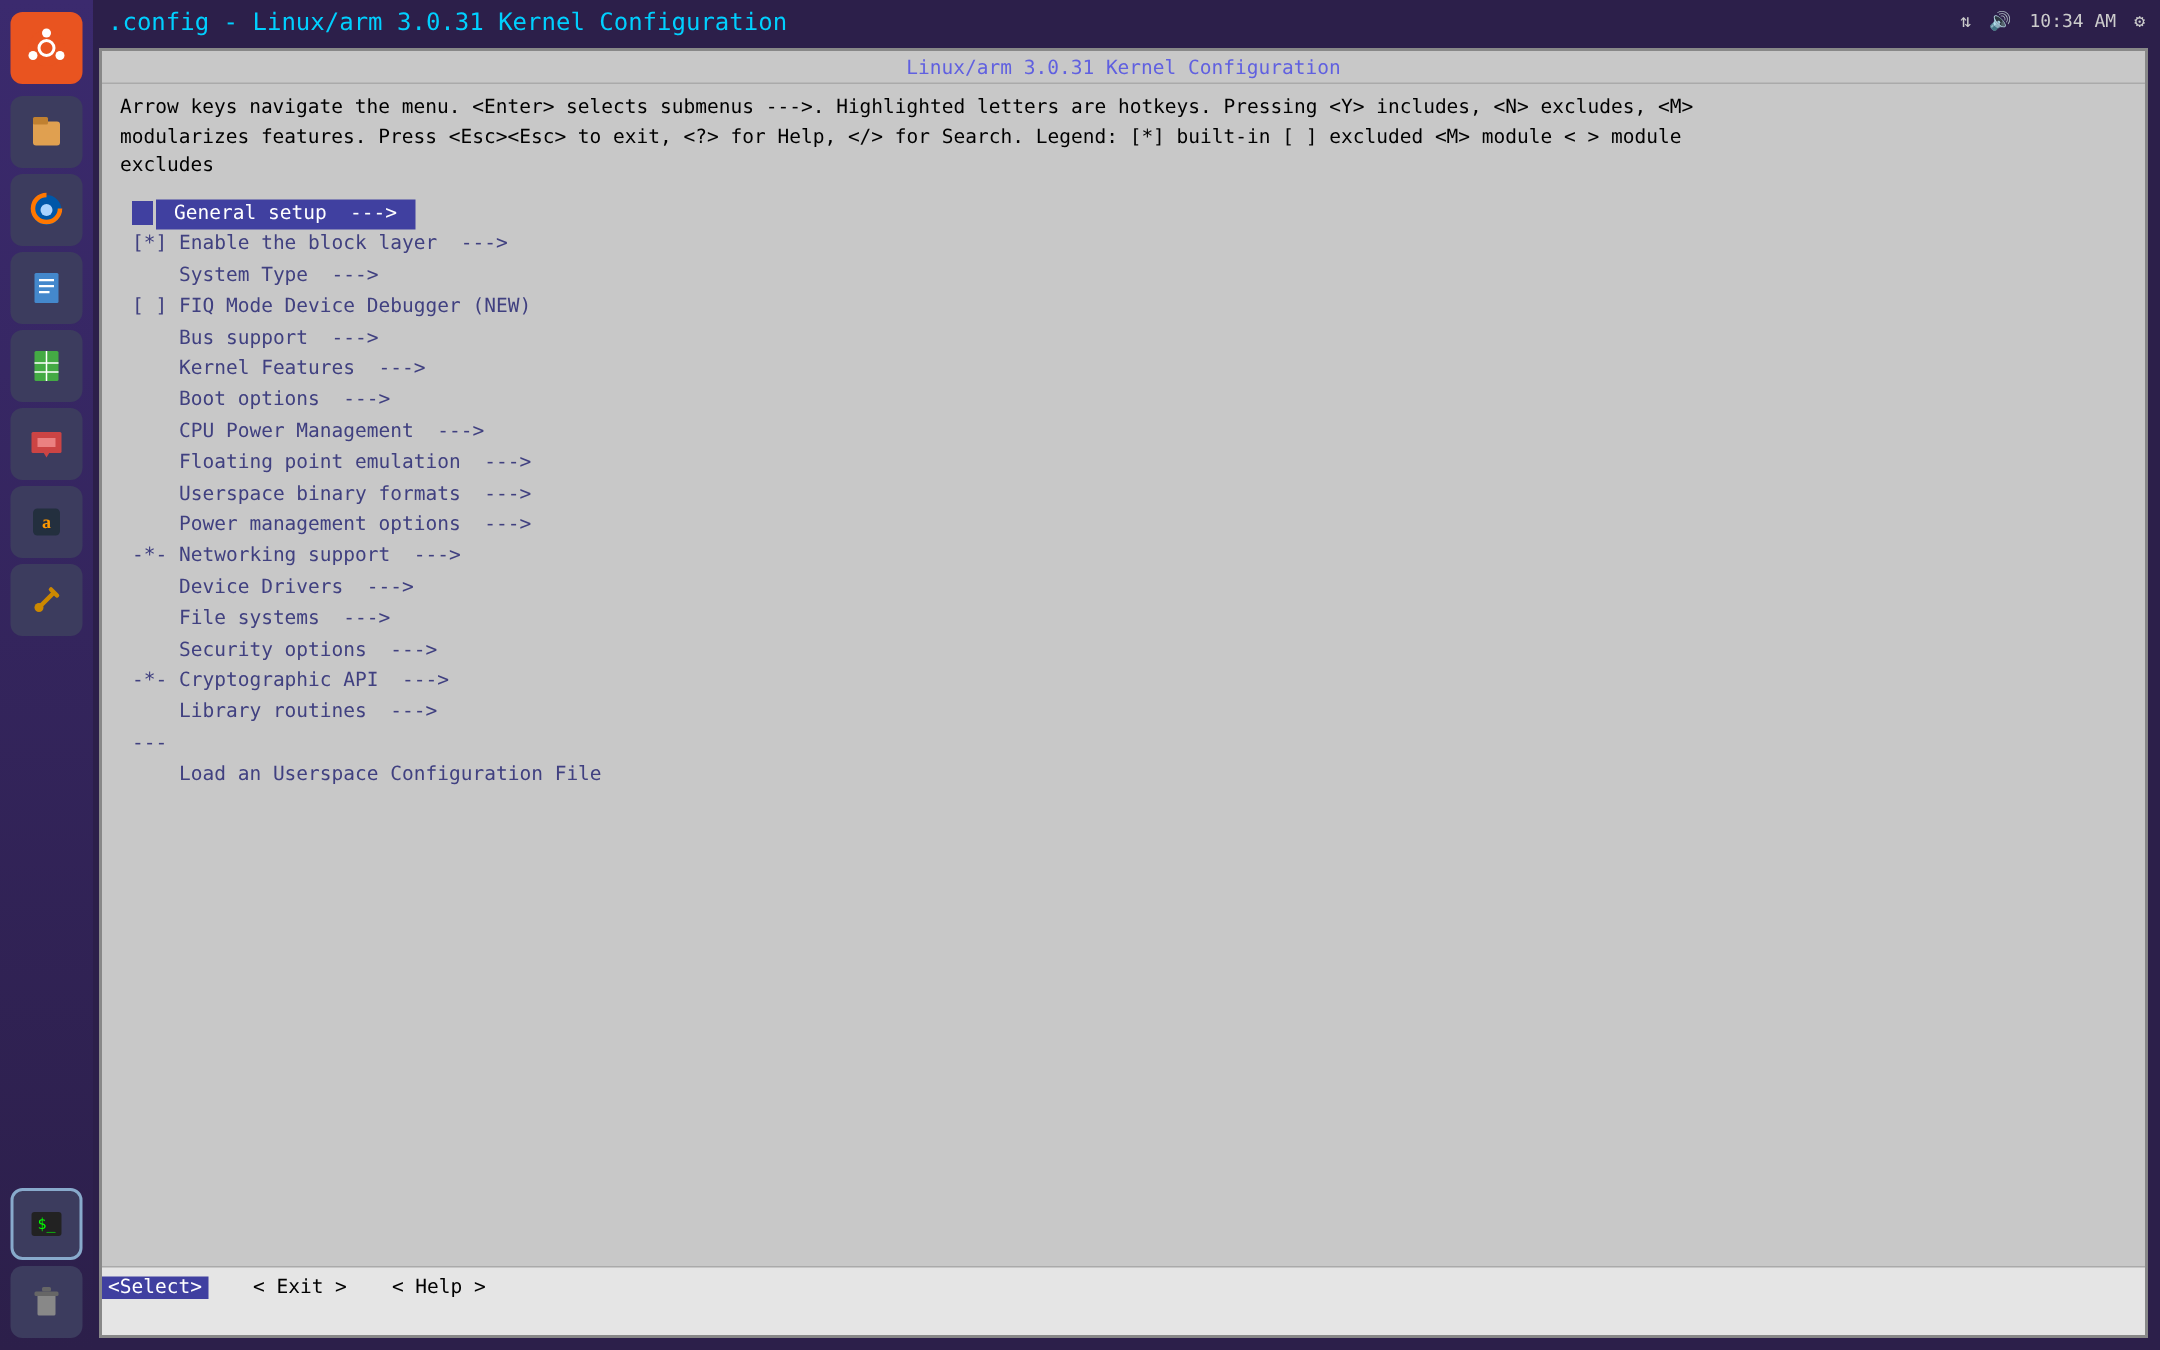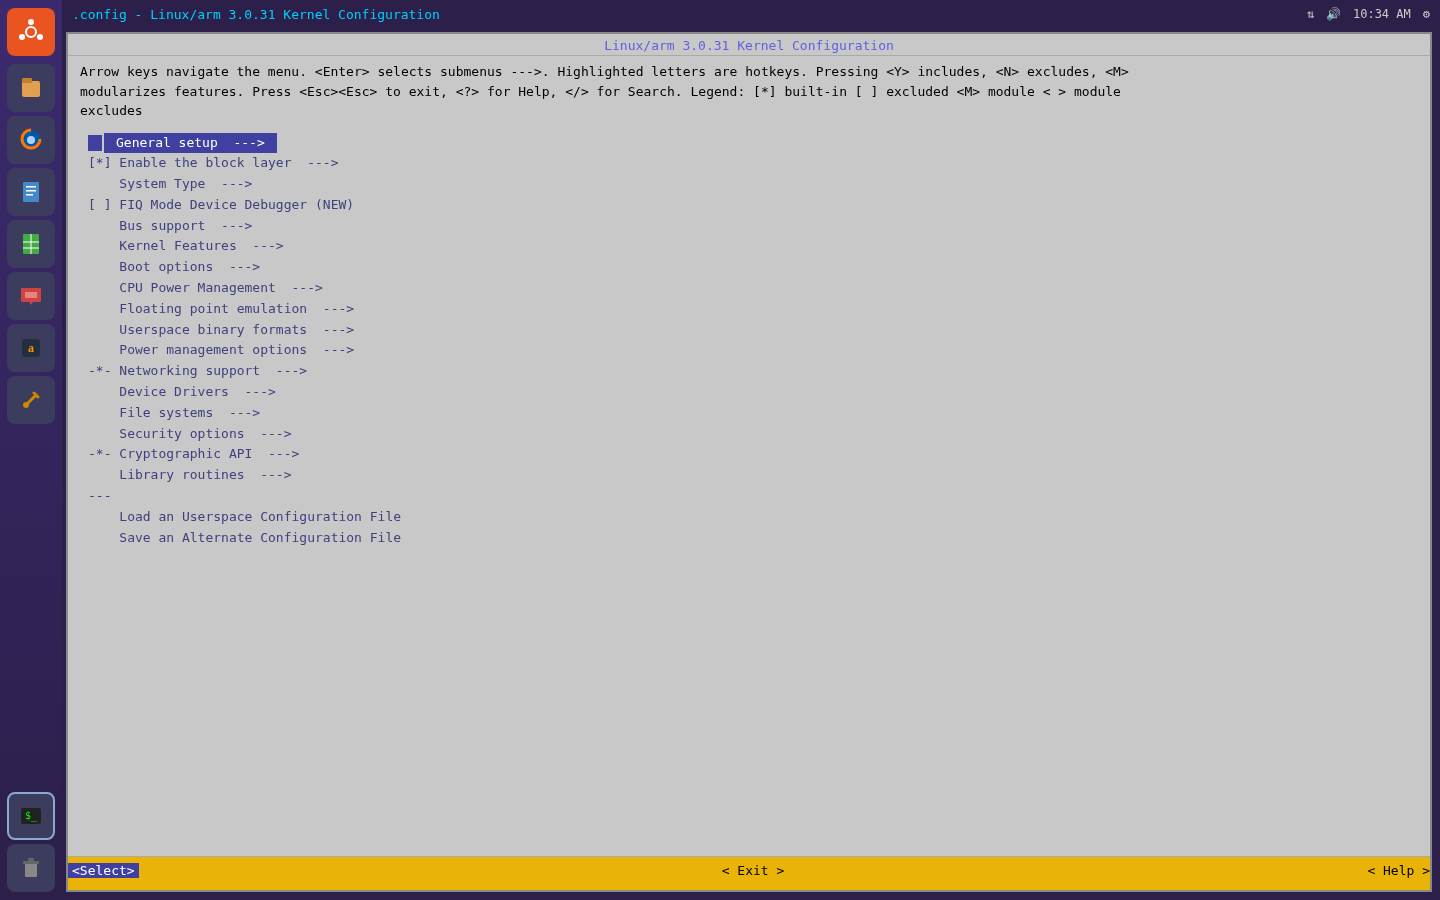--- a/index.html
+++ b/index.html
@@ -78,21 +78,21 @@
     }
 
     #titlebar-left {
       display: flex;
       align-items: center;
       gap: 8px;
     }
 
     #titlebar-title {
       color: #00d0ff;
-      font-size: 13px;
+      font-size: 16px;
     }
 
     #titlebar-right {
       display: flex;
       align-items: center;
       gap: 12px;
       font-size: 12px;
       color: #ccc;
     }
 
@@ -153,24 +153,24 @@
 
     .menu-item-row {
       line-height: 1.6;
       white-space: pre;
       font-family: monospace;
       font-size: 13px;
     }
 
     
     #bottom-bar {
-      background: #eab308;
-      padding: 6px 0 12px 0;
-      display: flex;
-      justify-content: space-between;
+      background: #e5e5e5;
+      padding: 6px 0 24px 0;
+      display: flex;
+      justify-content: flex-start;
       gap: 30px;
       border-top: 1px solid #aaa;
     }
 
     .bottom-btn {
       font-family: monospace;
       font-size: 13px;
       color: #000;
       cursor: pointer;
     }
@@ -298,21 +298,20 @@
         <div class="menu-item-row"><span class="menu-item">    Userspace binary formats  ---&gt;</span></div>
         <div class="menu-item-row"><span class="menu-item">    Power management options  ---&gt;</span></div>
         <div class="menu-item-row"><span class="menu-item">-*- Networking support  ---&gt;</span></div>
         <div class="menu-item-row"><span class="menu-item">    Device Drivers  ---&gt;</span></div>
         <div class="menu-item-row"><span class="menu-item">    File systems  ---&gt;</span></div>
         <div class="menu-item-row"><span class="menu-item">    Security options  ---&gt;</span></div>
         <div class="menu-item-row"><span class="menu-item">-*- Cryptographic API  ---&gt;</span></div>
         <div class="menu-item-row"><span class="menu-item">    Library routines  ---&gt;</span></div>
         <div class="menu-item-row"><span class="menu-item">---</span></div>
         <div class="menu-item-row"><span class="menu-item">    Load an Userspace Configuration File</span></div>
-        <div class="menu-item-row"><span class="menu-item">    Save an Alternate Configuration File</span></div>
       </div>
 
     <div id="bottom-bar">
       <span class="bottom-btn active">&lt;Select&gt;</span>
       <span class="bottom-btn">&lt; Exit &gt;</span>
       <span class="bottom-btn">&lt; Help &gt;</span>
     </div>
   </div>
 </div>
 

